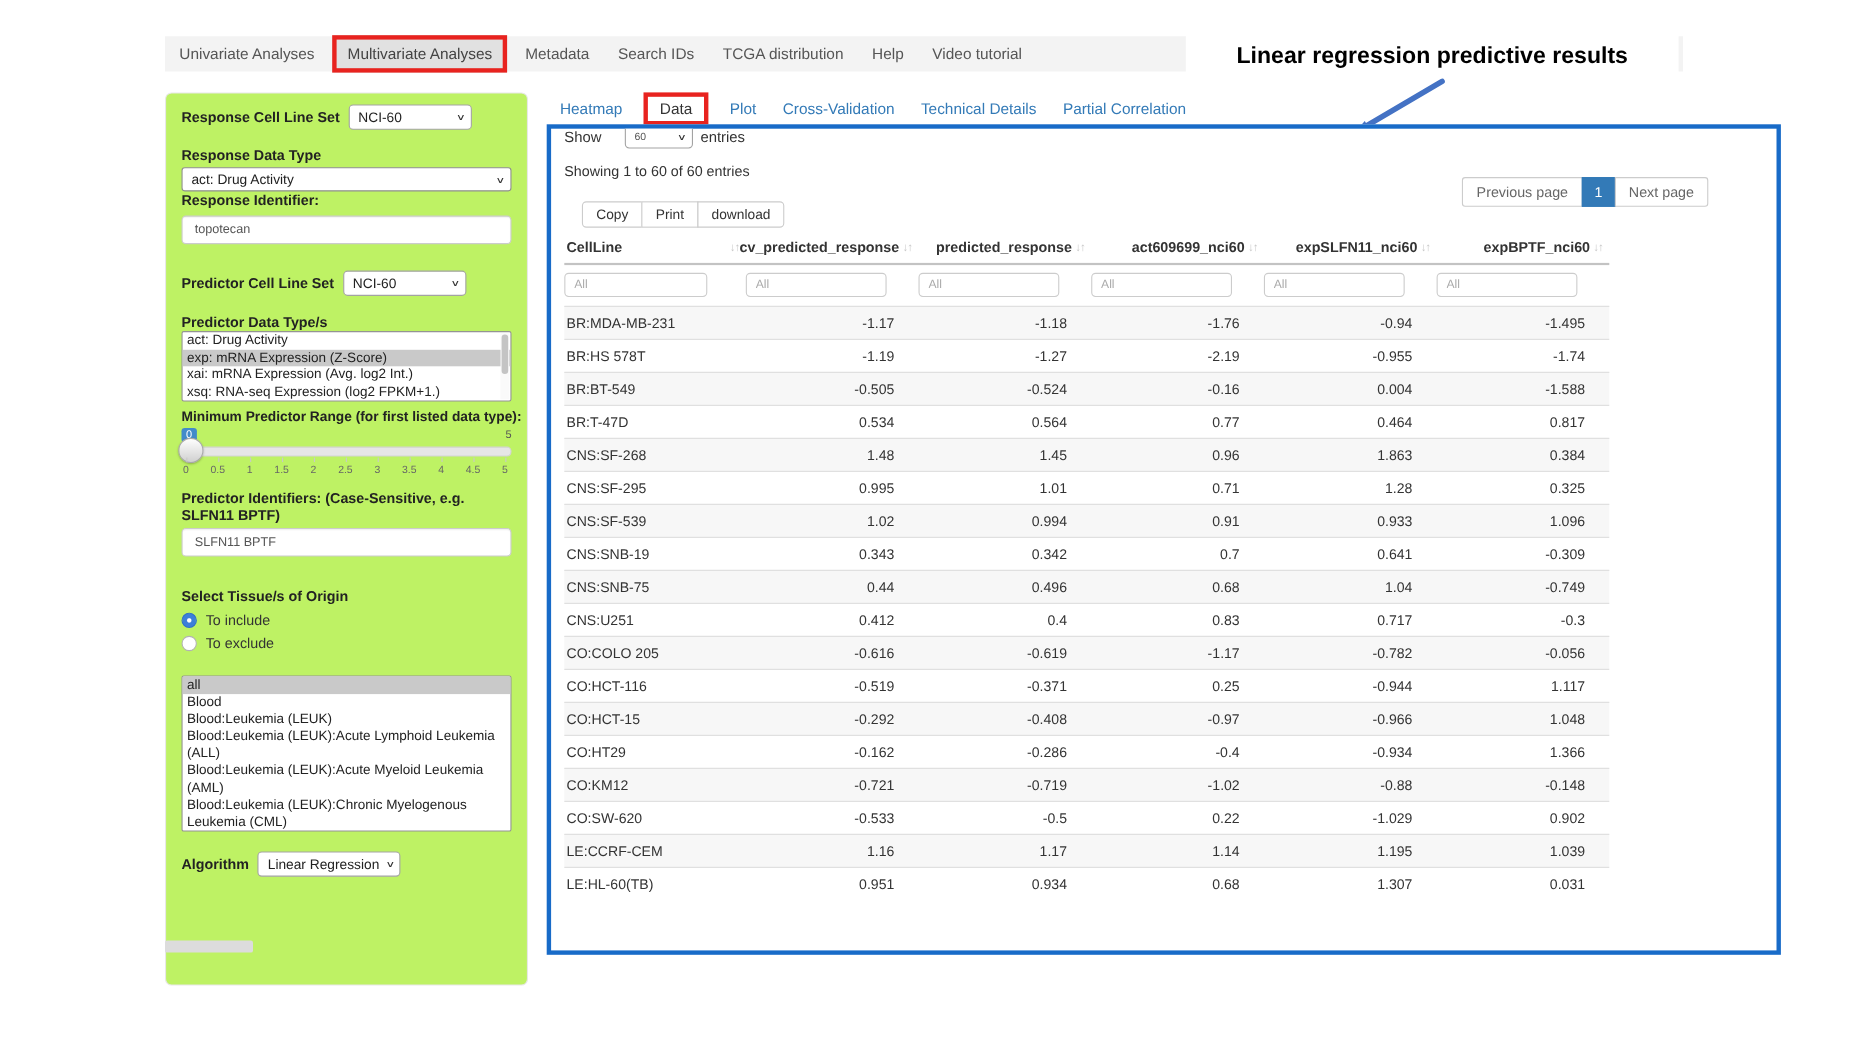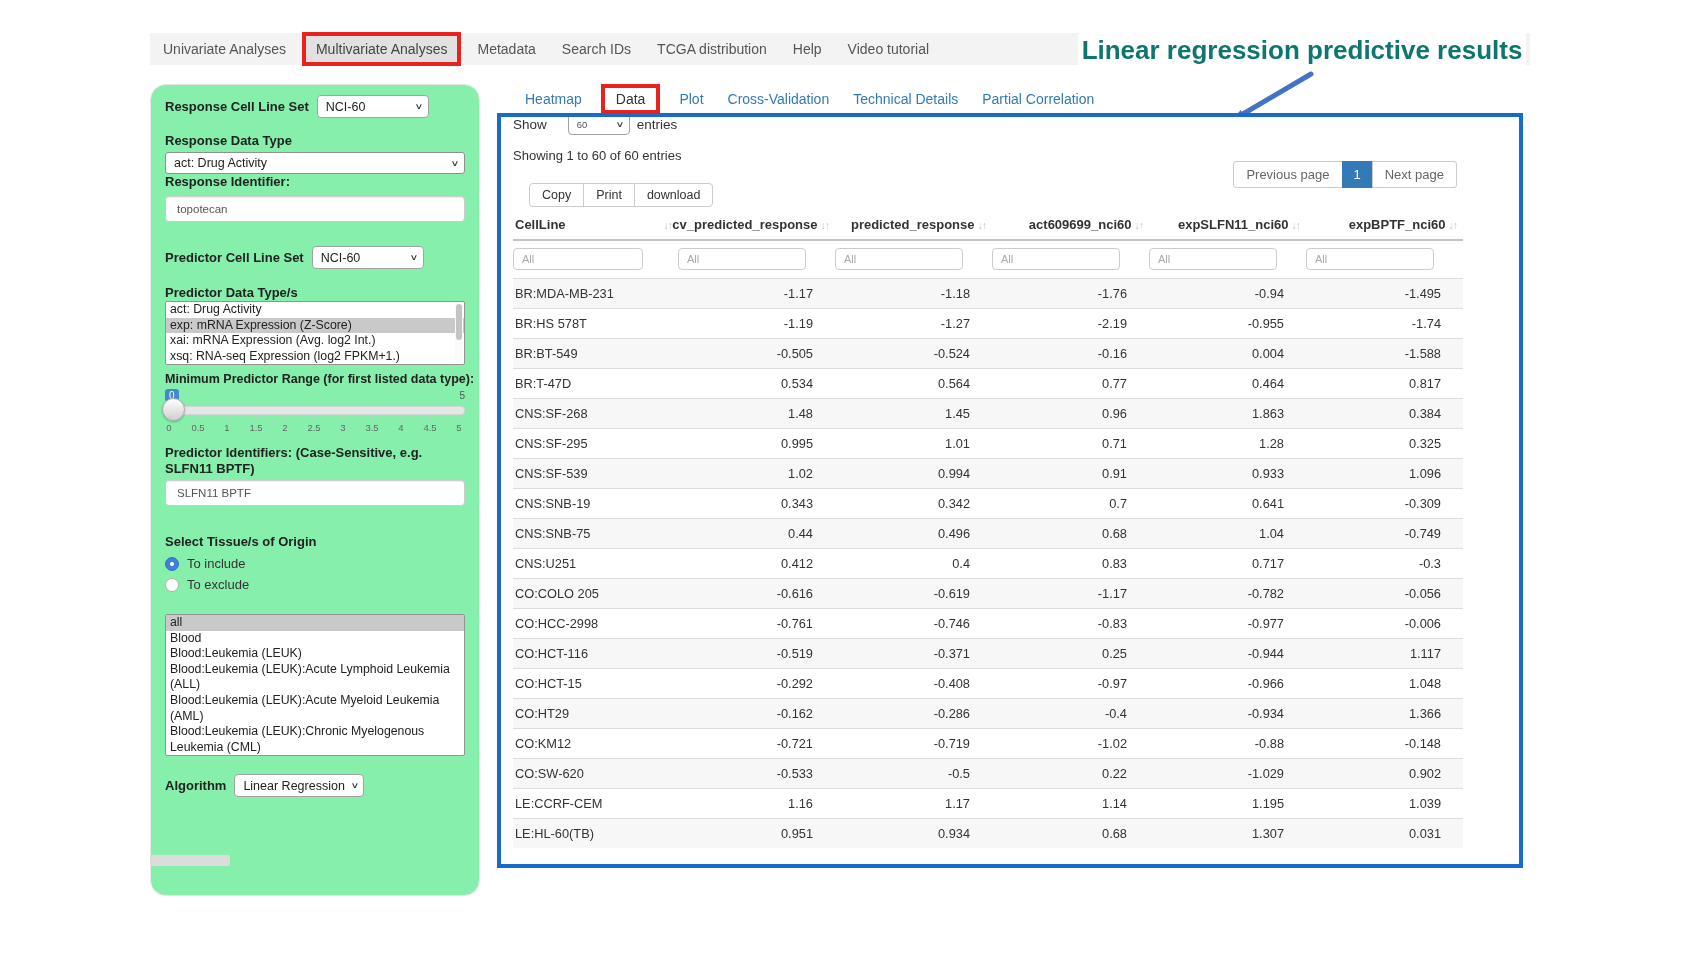--- a/index.html
+++ b/index.html
@@ -4,25 +4,25 @@
 <style>
   html,body{margin:0;padding:0;}
   body{width:1700px;height:956px;background:#fff;font-family:"Liberation Sans",sans-serif;position:relative;overflow:hidden;color:#333;}
 
   
   .navbar{position:absolute;left:150px;top:33px;width:1380px;height:32px;background:#f3f3f3;display:flex;align-items:center;font-size:14px;color:#555;}
   .nav-item{padding:0 13px;line-height:32px;white-space:nowrap;cursor:default;}
   .nav-item.active{border:4px solid #e8231f;background:#e1e1e1;line-height:normal;padding:5px 10px;margin:0 3px;color:#444;}
 
   
-  .annot{position:absolute;left:1078px;top:30px;width:448px;height:41px;background:#fff;display:flex;align-items:center;justify-content:center;font-weight:bold;font-size:26px;color:#0f766e;white-space:nowrap;}
+  .annot{position:absolute;left:1078px;top:30px;width:448px;height:41px;background:#fff;display:flex;align-items:center;justify-content:center;font-weight:bold;font-size:21px;color:#000000;white-space:nowrap;}
   .annot-arrow{position:absolute;left:1215px;top:68px;}
 
   
-  .sidebar{position:absolute;left:150px;top:84px;width:330px;height:812px;background:#86efac;border:1px solid #e7e7e7;border-radius:16px;box-sizing:border-box;padding:10px 14px;font-size:13px;}
+  .sidebar{position:absolute;left:150px;top:84px;width:330px;height:812px;background:#bef264;border:1px solid #e7e7e7;border-radius:6px;box-sizing:border-box;padding:10px 14px;font-size:13px;}
   .s-label{font-weight:bold;color:#222;font-size:13px;line-height:16px;}
   .s-row{display:flex;align-items:center;gap:8px;}
   .sel{background:#fff;border:1px solid #a3a3a3;border-radius:4px;height:23px;display:flex;align-items:center;justify-content:space-between;padding:0 6px 0 8px;font-size:12.5px;color:#222;box-sizing:border-box;}
   .chev{font-size:8px;color:#333;transform:scaleX(1.5);}
   .sel.wide{width:100%;height:22px;border-radius:3px;border-color:#8f8f8f;margin-top:3px;}
   .tin{background:#fff;border:1px solid #ccc;border-radius:4px;height:24px;display:flex;align-items:center;padding:0 11px;font-size:11.5px;color:#555;box-shadow:inset 0 1px 1px rgba(0,0,0,.06);}
   .listbox{background:#fff;border:1px solid #949494;border-radius:2px;position:relative;font-size:12.3px;line-height:15.6px;color:#222;overflow:hidden;}
   .opt{padding:0 4px;}
   .opt.selected{background:#c9c9c9;}
   .lb-scroll{position:absolute;right:1px;top:1px;bottom:1px;width:8px;background:#fafafa;}
@@ -45,26 +45,26 @@
   .sl-ticks span:nth-child(7){left:60%}.sl-ticks span:nth-child(8){left:70%}.sl-ticks span:nth-child(9){left:80%}
   .sl-ticks span:nth-child(10){left:90%}.sl-ticks span:nth-child(11){left:100%}
 
   
   .radio{display:flex;align-items:center;gap:8px;font-size:13px;color:#333;}
   .rdot{width:14px;height:14px;border-radius:50%;box-sizing:border-box;flex:0 0 auto;}
   .rdot.on{background:radial-gradient(circle at 50% 50%, #fff 0 1.5px, #3d7fd9 2.5px);border:1px solid #2f6fca;}
   .rdot.off{background:#fff;border:1px solid #b3b3b3;}
 
   
-  .tabs{position:absolute;left:513px;top:84px;height:29px;display:flex;align-items:center;font-size:14px;color:#337ab7;}
+  .tabs{position:absolute;left:497px;top:84px;height:29px;display:flex;align-items:center;font-size:14px;color:#337ab7;}
   .tab{padding:0 12px;white-space:nowrap;}
   .tab.active{color:#333;border:4px solid #e8231f;background:#fff;padding:3px 11px;margin:0 7px;}
 
   
-  .panel{position:absolute;left:497px;top:113px;width:1026px;height:755px;border:4px solid #186bc8;background:#fff;box-sizing:border-box;overflow:hidden;}
+  .panel{position:absolute;left:497px;top:113px;width:1122px;height:755px;border:4px solid #186bc8;background:#fff;box-sizing:border-box;overflow:hidden;}
   .show-row{display:flex;align-items:center;gap:7px;margin:-4px 0 0 12px;font-size:13.5px;color:#333;}
   .show-sel{width:62px;height:22px;font-size:9.5px;color:#555;margin-left:14px;}
   .showing{margin:13px 0 0 12px;font-size:13px;color:#333;}
   .pagination{position:absolute;top:44px;right:62px;display:flex;font-size:13px;color:#666;}
   .page-btn{border:1px solid #ccc;background:#fff;padding:5px 12px;}
   .page-prev{border-radius:3px 0 0 3px;}
   .page-num{background:#337ab7;border:1px solid #337ab7;color:#fff;padding:5px 11px;margin-left:-1px;}
   .page-next{border-radius:0 3px 3px 0;margin-left:-1px;}
   .btn-group{margin:20px 0 0 12px;display:inline-flex;}
   .btn{border:1px solid #ccc;background:#fff;padding:4px 12px;font-size:12.5px;color:#333;margin-left:-1px;}
@@ -351,28 +351,20 @@
       </div>
         <div class="tr">
         <div class="td0">CO:COLO 205</div>
         <div class="tdn">-0.616</div>
         <div class="tdn">-0.619</div>
         <div class="tdn">-1.17</div>
         <div class="tdn">-0.782</div>
         <div class="tdn">-0.056</div>
       </div>
         <div class="tr">
-        <div class="td0">CO:HCC-2998</div>
-        <div class="tdn">-0.761</div>
-        <div class="tdn">-0.746</div>
-        <div class="tdn">-0.83</div>
-        <div class="tdn">-0.977</div>
-        <div class="tdn">-0.006</div>
-      </div>
-        <div class="tr">
         <div class="td0">CO:HCT-116</div>
         <div class="tdn">-0.519</div>
         <div class="tdn">-0.371</div>
         <div class="tdn">0.25</div>
         <div class="tdn">-0.944</div>
         <div class="tdn">1.117</div>
       </div>
         <div class="tr">
         <div class="td0">CO:HCT-15</div>
         <div class="tdn">-0.292</div>

